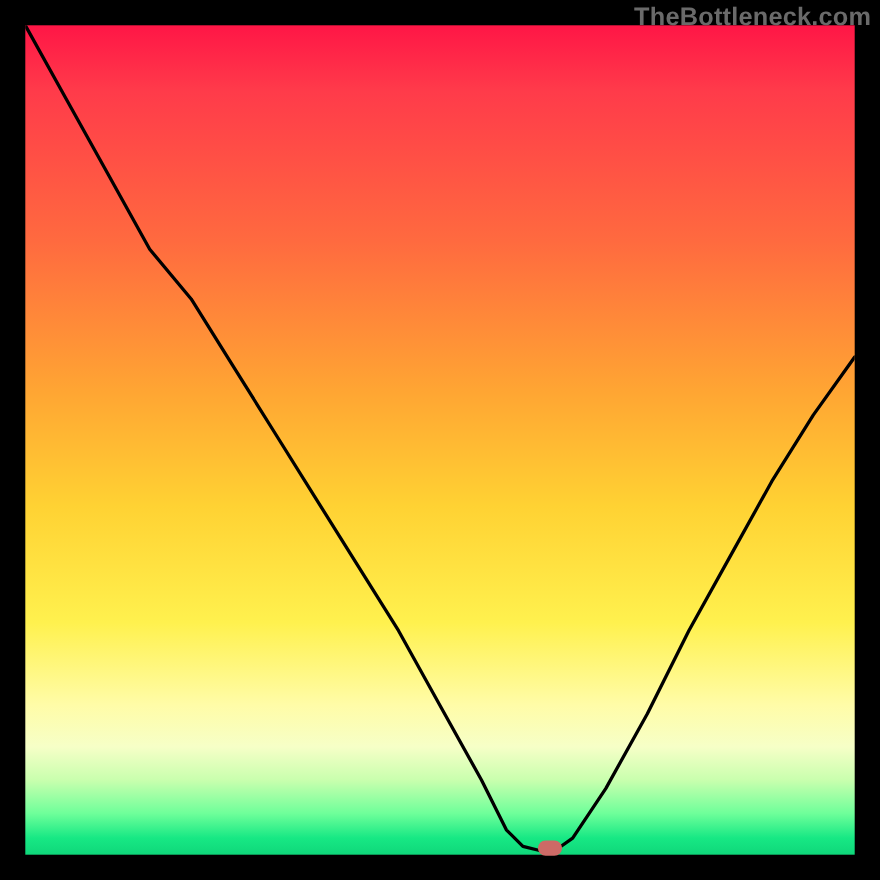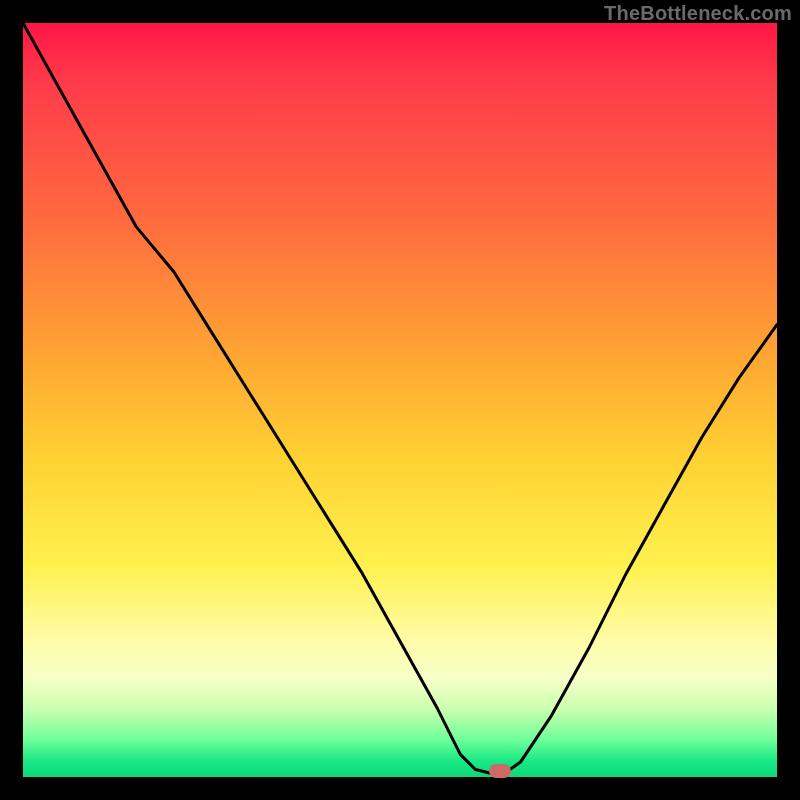--- a/index.html
+++ b/index.html
@@ -61,21 +61,21 @@
     height: 14px;
     border-radius: 7px;
     background: #cd6a66;
     transform: translate(-50%, -50%);
   }
   .watermark {
     position: absolute;
     top: 2px;
     right: 8px;
     color: #6a6a6a;
-    font-size: 20px;
+    font-size: 23px;
     font-weight: 600;
     letter-spacing: 0.2px;
   }
 </style>
 </head>
 <body>
 
 <div class="frame">
   <div class="plot-outer">
     <div class="plot-inner"></div>

